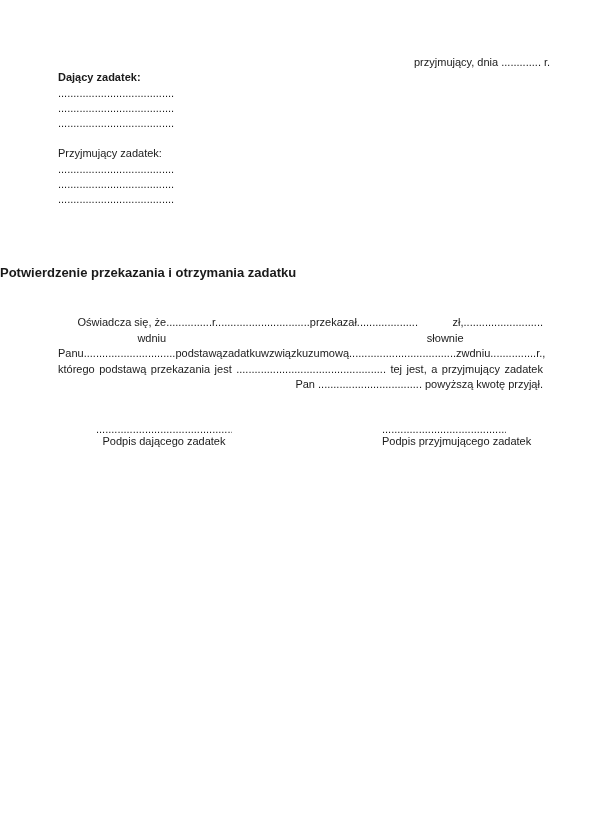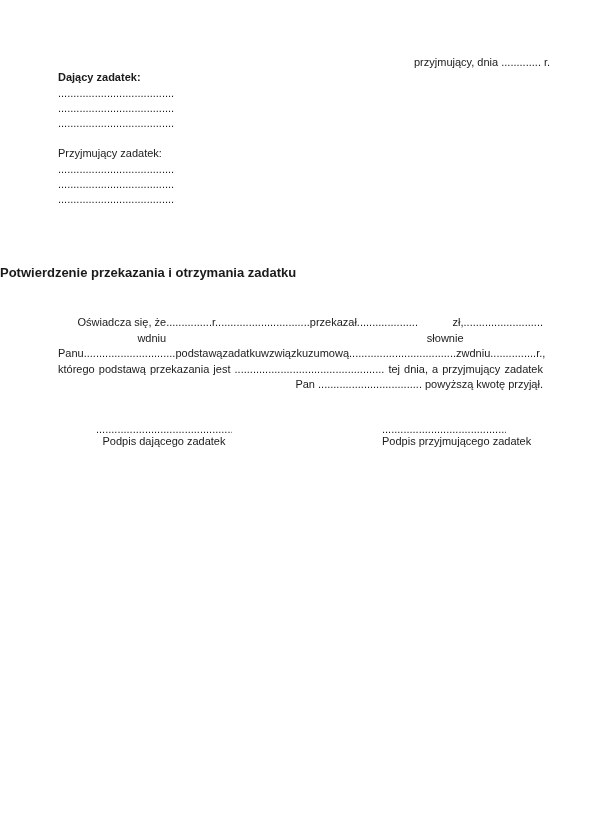--- a/index.html
+++ b/index.html
@@ -60,21 +60,21 @@
       <span>...............</span>
       <span>r.,</span>
     </div>
     <div class="line-flex">
       <span>którego</span>
       <span>podstawą</span>
       <span>przekazania</span>
       <span>jest</span>
       <span>.................................................</span>
       <span>tej</span>
-      <span>dnia,</span>
+      <span>jest,</span>
       <span>a</span>
       <span>przyjmujący</span>
       <span>zadatek</span>
     </div>
     <div>
       <span>Pan .................................. powyższą kwotę przyjął.</span>
     </div>
   </div>
 
   <div style="position:absolute;left:96px;top:423px;width:136px;">

